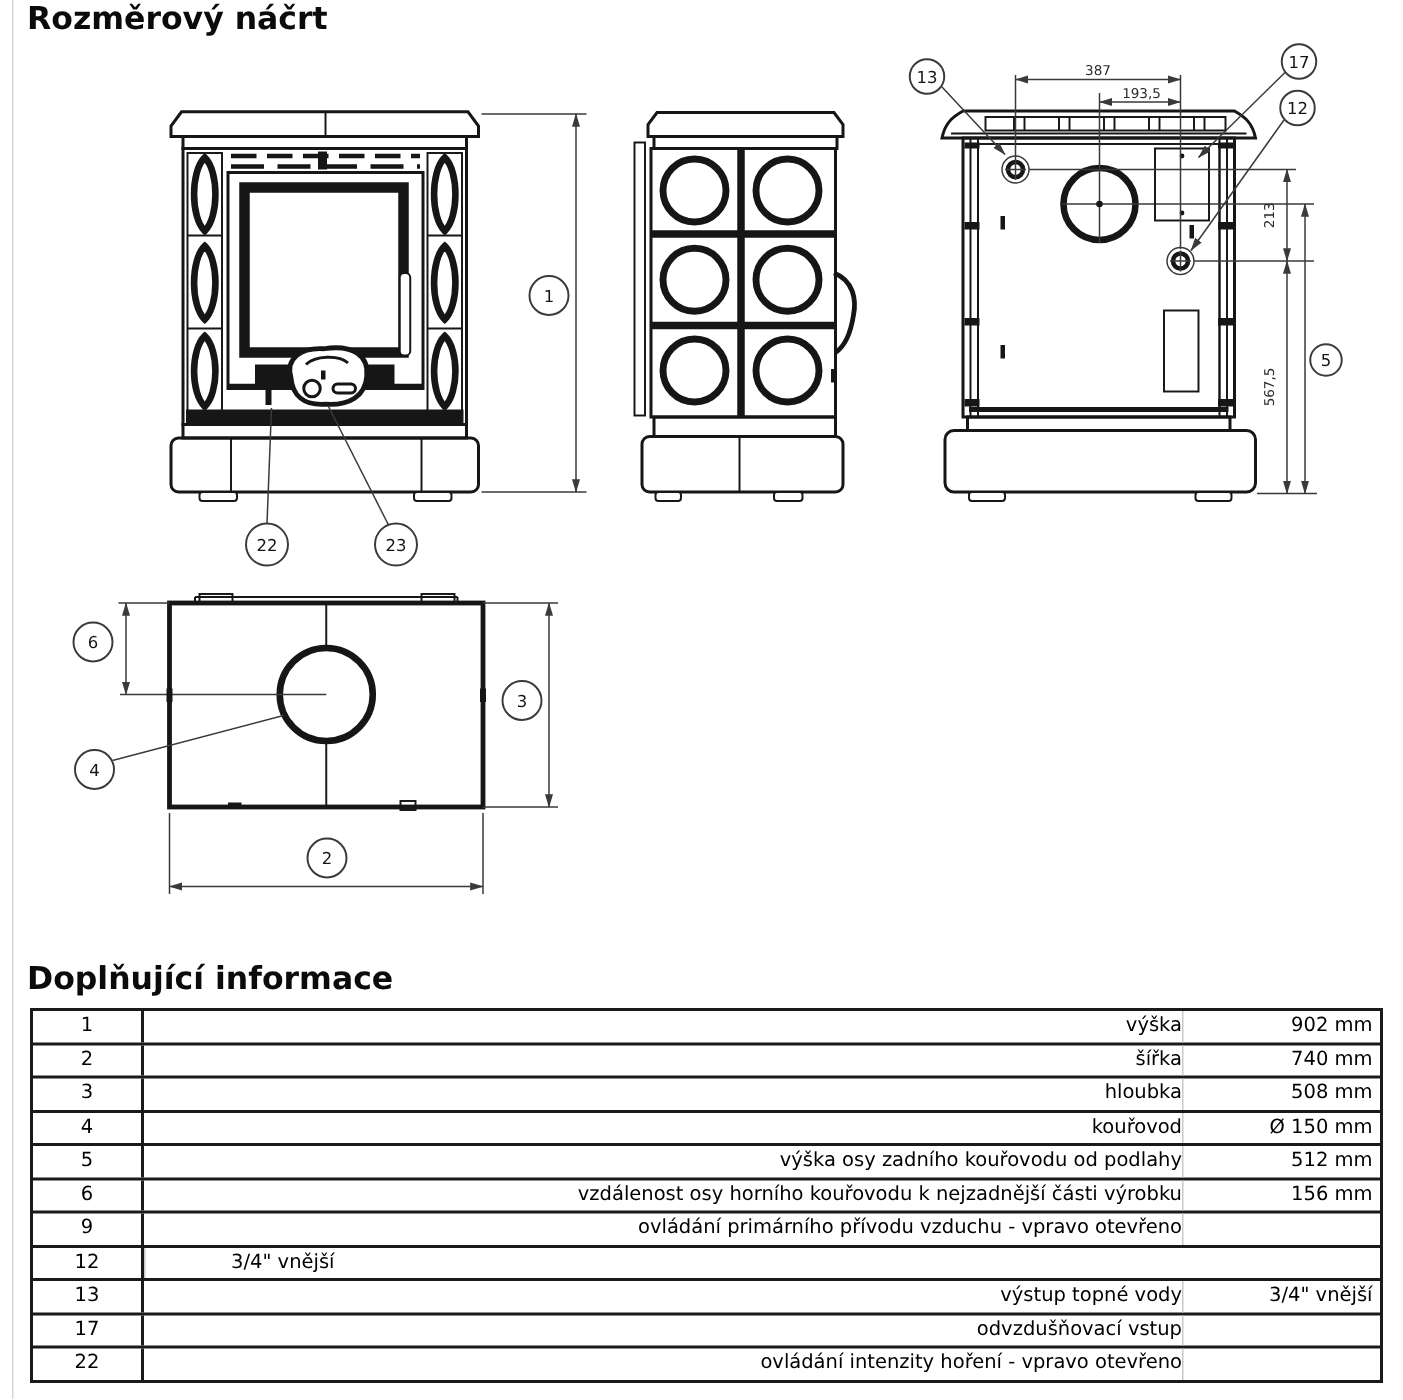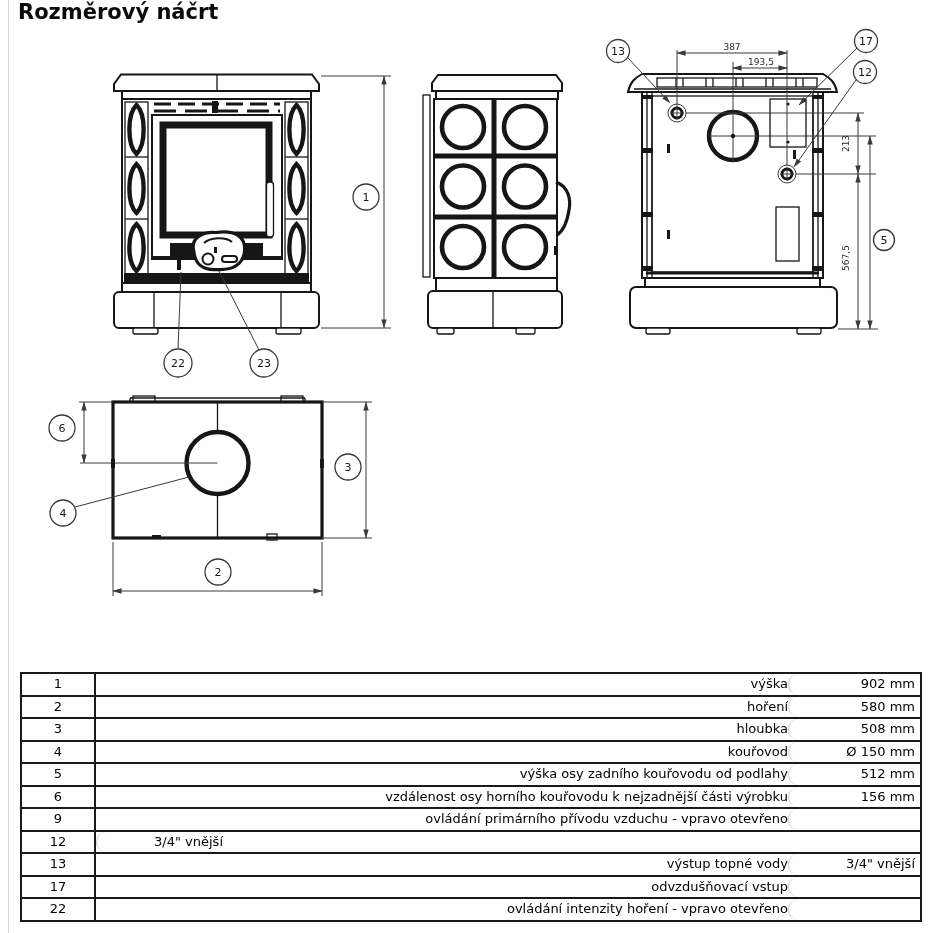--- a/index.html
+++ b/index.html
@@ -28,21 +28,21 @@
   .balloon text{font-size:11px;font-family:"DejaVu Sans",sans-serif;fill:#161616;text-anchor:middle;}
   .dimt{font-size:9px;font-family:"DejaVu Sans",sans-serif;fill:#2a2a2a;text-anchor:middle;}
 
   
   .info-table{position:absolute;left:20px;top:672px;width:898px;border:2px solid #1a1a1a;background:#fff;}
   .trow{display:flex;align-items:stretch;height:20.5px;border-bottom:2px solid #1a1a1a;
         font-size:13px;line-height:20.5px;}
   .trow:last-child{border-bottom:none;}
   .c-num{width:72px;text-align:center;border-right:2px solid #1a1a1a;}
   .c-label{flex:1;padding-left:7px;overflow:hidden;white-space:nowrap;text-align:right;}
-  .c-val{width:126px;text-align:right;padding-right:5px;border-left:1px solid #c9c9c9;border-radius:10px;}
+  .c-val{width:126px;text-align:right;padding-right:5px;border-left:1px solid #c9c9c9;}
 </style>
 </head>
 <body>
 
 <div class="page">
   <div class="page-left-border"></div>
 
   <div class="h-title" id="title-drawing">Rozměrový náčrt</div>
 
   <svg class="drawing-svg" width="935" height="618" viewBox="0 20 935 618">
@@ -289,31 +289,32 @@
         <circle cx="63" cy="513" r="13"></circle>
           <text x="63" y="517">4</text>
       </g>
       <g class="balloon">
         <circle cx="218" cy="572" r="13"></circle>
           <text x="218" y="576">2</text>
       </g>
     </g>
   </svg>
 
+  <div class="h-title" id="title-info">Doplňující informace</div>
 
   <div class="info-table">
     <div class="trow">
       <div class="c-num">1</div>
       <div class="c-label">výška</div>
       <div class="c-val">902 mm</div>
     </div>
     <div class="trow">
       <div class="c-num">2</div>
-      <div class="c-label">hoření</div>
-      <div class="c-val">580 mm</div>
+      <div class="c-label">šířka</div>
+      <div class="c-val">740 mm</div>
     </div>
     <div class="trow">
       <div class="c-num">3</div>
       <div class="c-label">hloubka</div>
       <div class="c-val">508 mm</div>
     </div>
     <div class="trow">
       <div class="c-num">4</div>
       <div class="c-label">kouřovod</div>
       <div class="c-val">Ø 150 mm</div>

